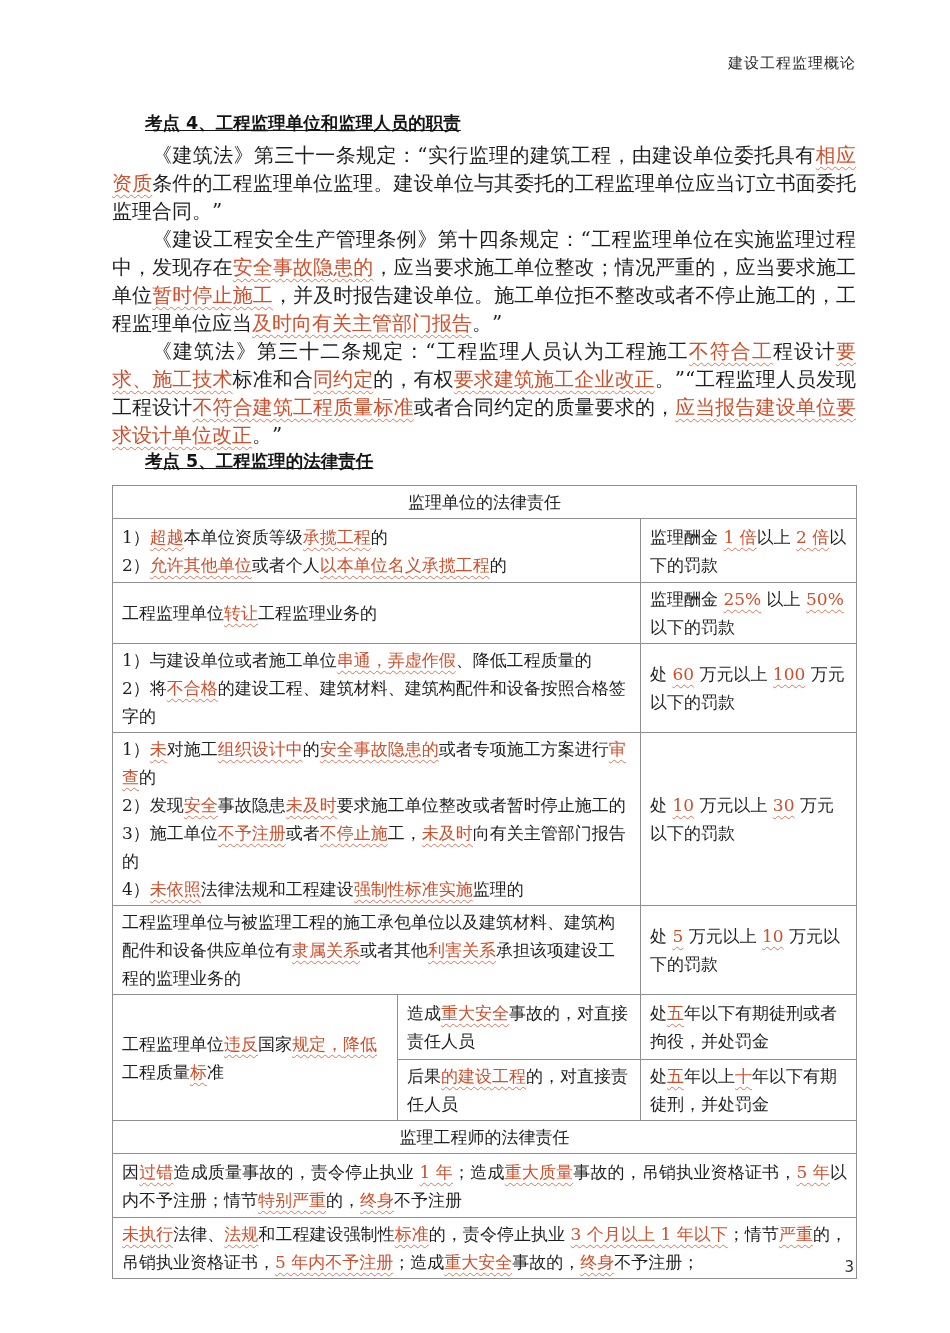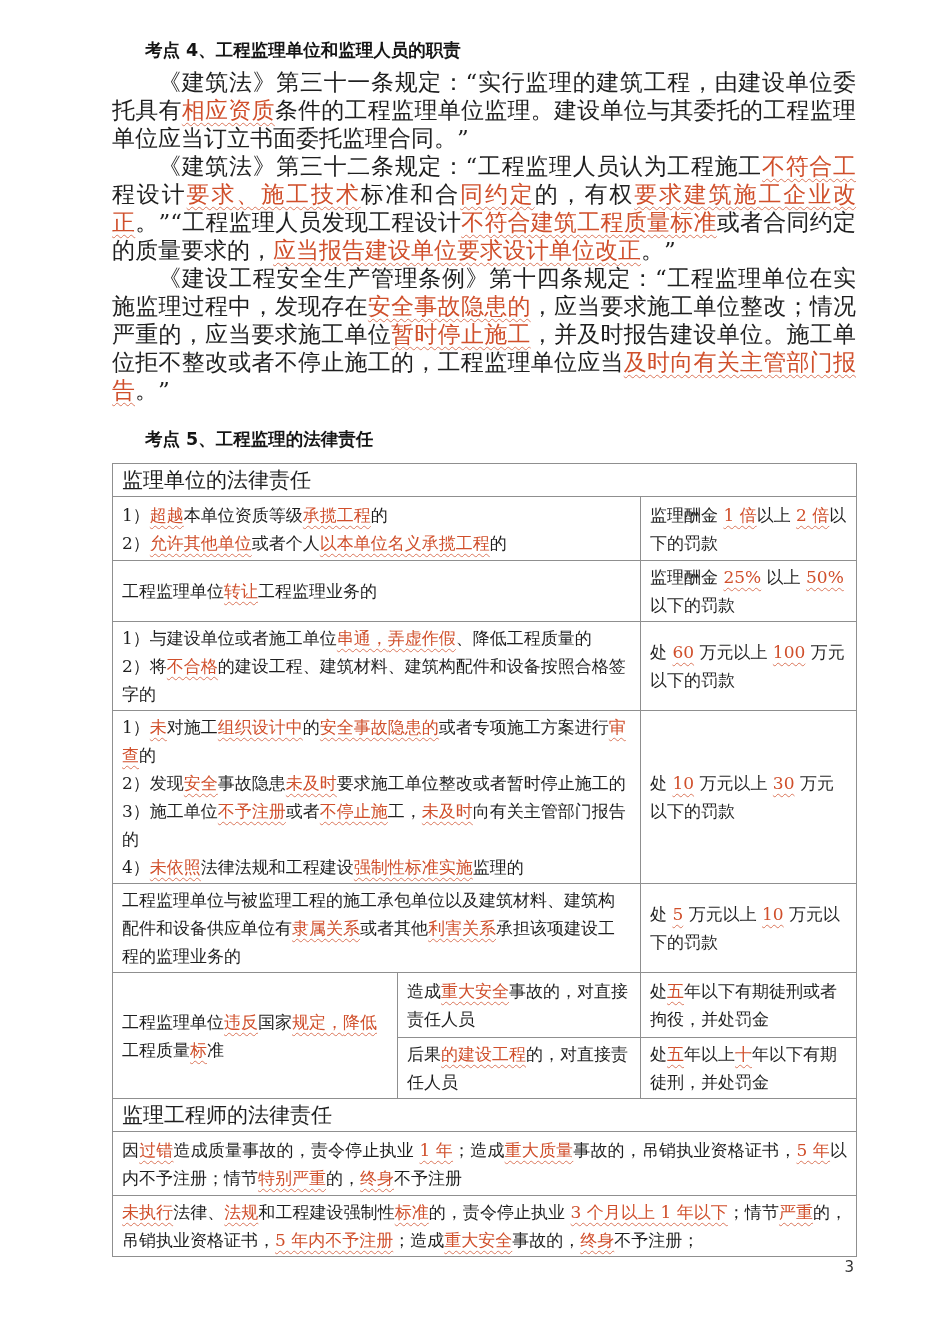--- a/index.html
+++ b/index.html
@@ -14,27 +14,27 @@
 
   .doc-header {
     margin-top:54px; text-align:right;
     font-family:"DejaVu Sans", sans-serif;
     font-size:15px; color:#2a2a2a; letter-spacing:1px;
   }
 
   h2.kaodian {
     font-family:"DejaVu Sans", sans-serif;
     font-weight:bold; font-size:17.5px; line-height:24px;
-    color:#151515; margin-left:33px;
+    color:#151515; margin-left:33px;text-decoration:underline;
   }
   .k4 { margin-top:38px; }
-  .k5 { margin-top:23px; }
+  .k5 { }
 
   p.bodytext {
-    font-size:23px; line-height:28px; text-align:justify;
+    font-size:20px; line-height:28px; text-align:justify;
     text-indent:2em; color:#1f1f1f;
   }
   .p-first { margin-top:6px; }
 
   .hl {
     color:#d04f2b;
     text-decoration-line:underline;
     text-decoration-style:wavy;
     text-decoration-color:rgba(208,79,43,0.75);
     text-decoration-thickness:1px;
@@ -45,40 +45,41 @@
     border-collapse:collapse; table-layout:fixed;
     width:744px; margin-top:12px; font-size:17px;
   }
   table.law td {
     border:1px solid #8f8f8f;
     padding:2px 9px;
     line-height:28px;
     vertical-align:middle;
     color:#1f1f1f;
   }
-  td.hdr { text-align:left; font-size:21px; }
+  td.hdr { text-align:center; font-size:17px; }
   td.just { text-align:justify; }
 
   .page-number {
     position:absolute; top:1258px; right:96px;
     font-size:15px; color:#333;
     font-family:"DejaVu Sans", sans-serif;
   }
 </style>
 </head>
 <body>
 
 <div class="page">
 
+  <div class="doc-header">建设工程监理概论</div>
 
   <h2 class="kaodian k4">考点 4、工程监理单位和监理人员的职责</h2>
 
   <p class="bodytext p-first">《建筑法》第三十一条规定：“实行监理的建筑工程，由建设单位委托具有<span class="hl">相应资质</span>条件的工程监理单位监理。建设单位与其委托的工程监理单位应当订立书面委托监理合同。”</p>
+  <p class="bodytext">《建设工程安全生产管理条例》第十四条规定：“工程监理单位在实施监理过程中，发现存在<span class="hl">安全事故隐患的</span>，应当要求施工单位整改；情况严重的，应当要求施工单位<span class="hl">暂时停止施工</span>，并及时报告建设单位。施工单位拒不整改或者不停止施工的，工程监理单位应当<span class="hl">及时向有关主管部门报告</span>。”</p>
   <p class="bodytext">《建筑法》第三十二条规定：“工程监理人员认为工程施工<span class="hl">不符合工</span>程设计<span class="hl">要求、施工技术</span>标准和合<span class="hl">同约定</span>的，有权<span class="hl">要求建筑施工企业改正</span>。”“工程监理人员发现工程设计<span class="hl">不符合建筑工程质量标准</span>或者合同约定的质量要求的，<span class="hl">应当报告建设单位要求设计单位改正</span>。”</p>
-  <p class="bodytext">《建设工程安全生产管理条例》第十四条规定：“工程监理单位在实施监理过程中，发现存在<span class="hl">安全事故隐患的</span>，应当要求施工单位整改；情况严重的，应当要求施工单位<span class="hl">暂时停止施工</span>，并及时报告建设单位。施工单位拒不整改或者不停止施工的，工程监理单位应当<span class="hl">及时向有关主管部门报告</span>。”</p>
 
   <h2 class="kaodian k5">考点 5、工程监理的法律责任</h2>
 
   <table class="law">
     <colgroup>
       <col style="width:285px">
       <col style="width:243px">
       <col style="width:216px">
     </colgroup>
     <tbody>

